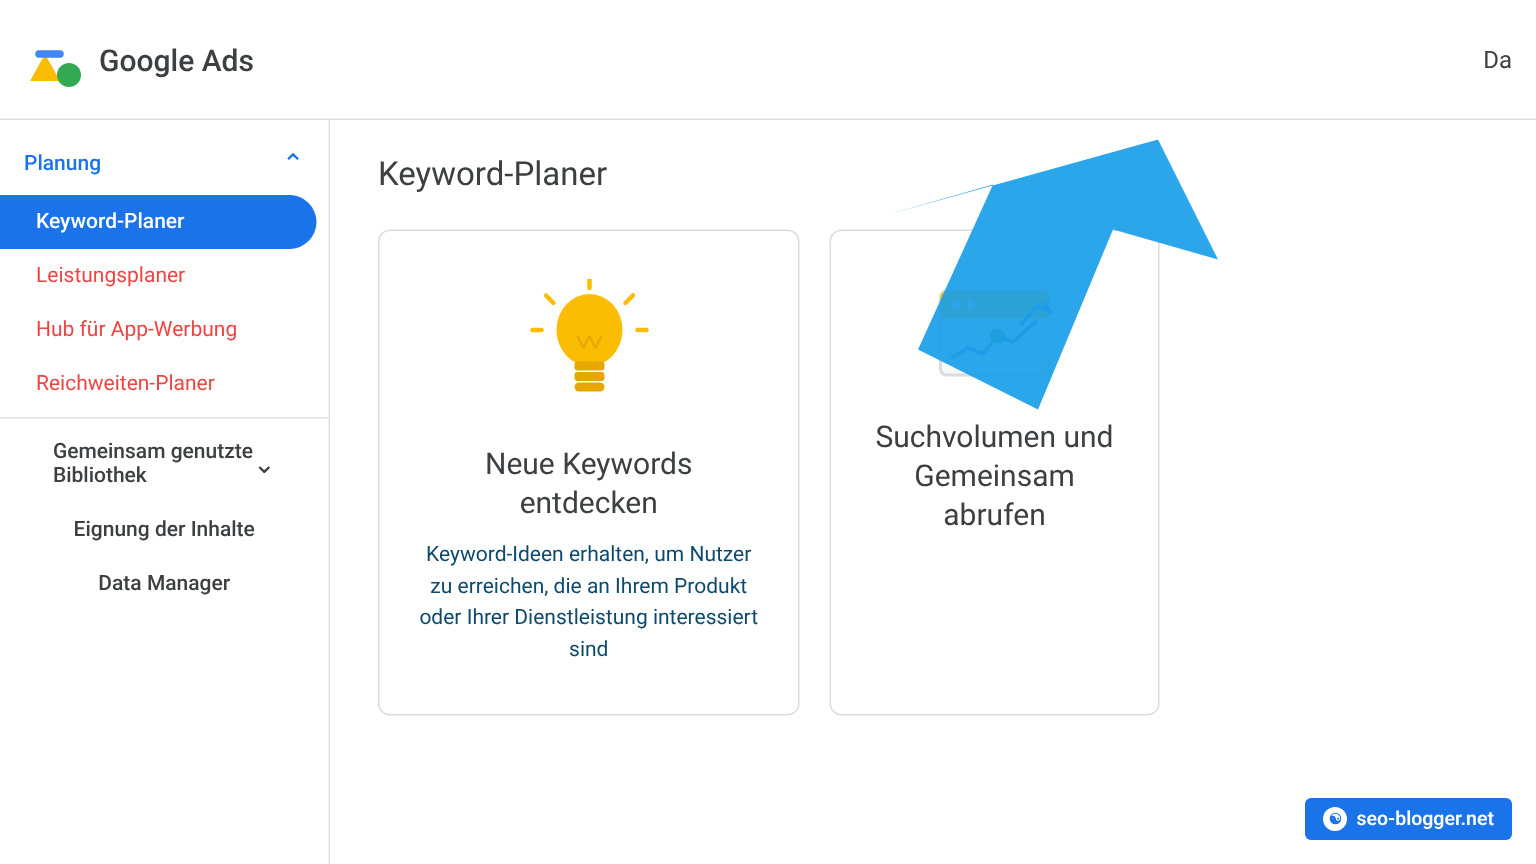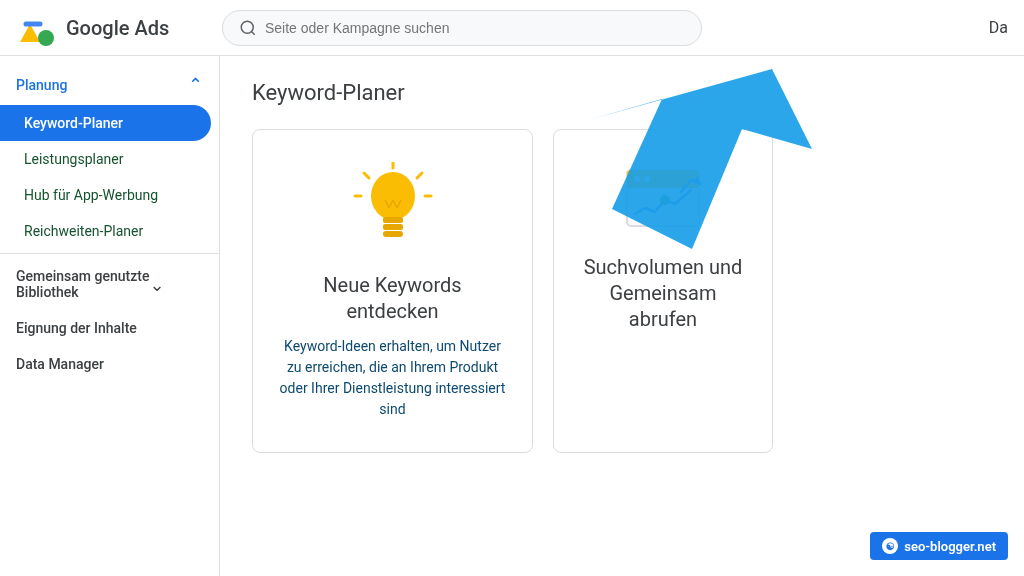--- a/index.html
+++ b/index.html
@@ -2,21 +2,21 @@
 <html><head>
   <meta charset="utf-8">
   <style>
     * { box-sizing: border-box; margin: 0; padding: 0; }
     body { font-family: 'Roboto', Arial, sans-serif; background: #fff; width: 1024px; height: 576px; overflow: hidden; display: flex; flex-direction: column; }
 
     
     .topbar {
       display: flex;
       align-items: center;
-      height: 56px;
+      height: 80px;
       background: #fff;
       border-bottom: 1px solid #e0e0e0;
       padding: 0 16px;
       gap: 16px;
       flex-shrink: 0;
     }
     .logo-area {
       display: flex;
       align-items: center;
       gap: 10px;
@@ -83,21 +83,21 @@
     }
     .sidebar-section-header span {
       font-size: 14px;
       font-weight: 500;
       color: #1a73e8;
     }
     .sidebar-section-header .chevron { color: #1a73e8; font-size: 18px; }
     .sidebar-item {
       padding: 10px 16px 10px 24px;
       font-size: 14px;
-      color: #14532d;
+      color: #ef4444;
       cursor: pointer;
       border-radius: 0 24px 24px 0;
       margin-right: 8px;
     }
     .sidebar-item.active {
       background: #1a73e8;
       color: #fff;
       font-weight: 500;
       border-radius: 0 24px 24px 0;
       margin-right: 8px;
@@ -105,21 +105,21 @@
     .sidebar-section-other {
       padding: 10px 16px;
       font-size: 14px;
       color: #3c4043;
       cursor: pointer;
     }
     .sidebar-section-other .label {
       font-weight: 500;
       display: flex;
       align-items: center;
-      justify-content: flex-start;
+      justify-content: center;
     }
     .divider { height: 1px; background: #e0e0e0; margin: 4px 0; }
 
     
     .content {
       flex: 1;
       padding: 24px 32px;
       overflow-y: auto;
       background: #fff;
       position: relative;
@@ -212,27 +212,20 @@
 <div class="topbar">
   <div class="logo-area">
 
     <svg class="logo-icon" viewBox="0 0 40 40" xmlns="http://www.w3.org/2000/svg">
       <polygon points="4,34 14,16 24,34" fill="#fbbc04"></polygon>
       <circle cx="30" cy="30" r="8" fill="#34a853"></circle>
       <line x1="10" y1="16" x2="24" y2="16" stroke="#4285f4" stroke-width="5" stroke-linecap="round"></line>
     </svg>
     <span class="logo-text">Google Ads</span>
   </div>
-  <div class="search-bar">
-    <svg class="search-icon-svg" width="18" height="18" viewBox="0 0 24 24" fill="none" stroke="#5f6368" stroke-width="2">
-      <circle cx="11" cy="11" r="8"></circle>
-        <line x1="21" y1="21" x2="16.65" y2="16.65"></line>
-    </svg>
-    <input type="text" placeholder="Seite oder Kampagne suchen" style="">
-  </div>
   <div class="topbar-right">Da</div>
 </div>
 
 <div class="main-layout">
 
   <nav class="sidebar">
     <div class="sidebar-section-header">
       <span>Planung</span>
       <span class="chevron">⌃</span>
     </div>

